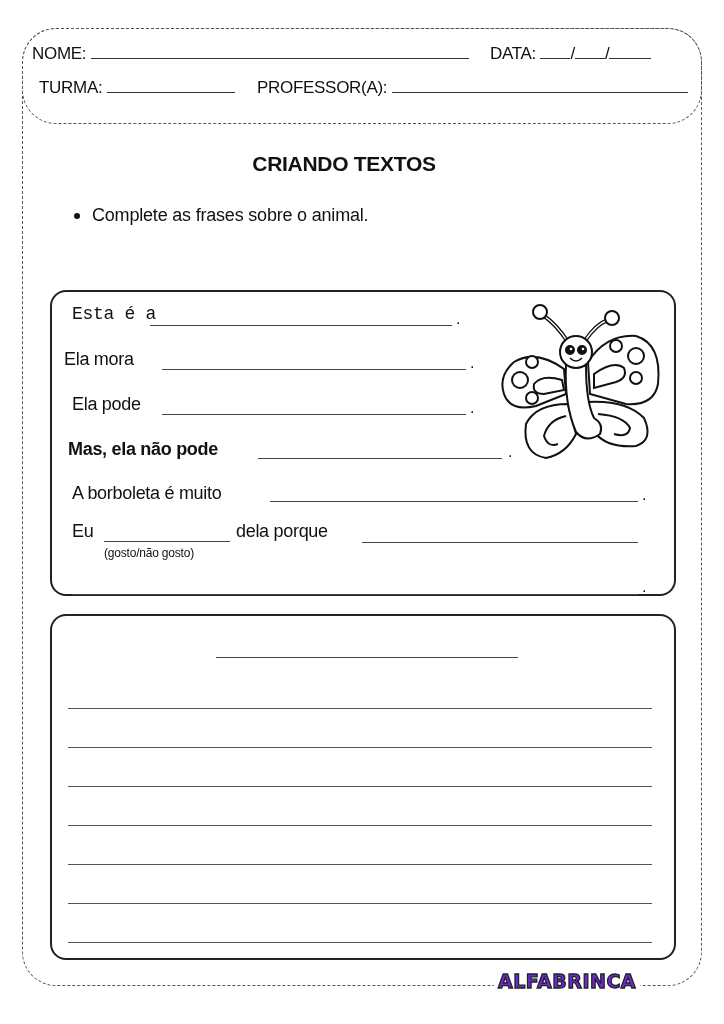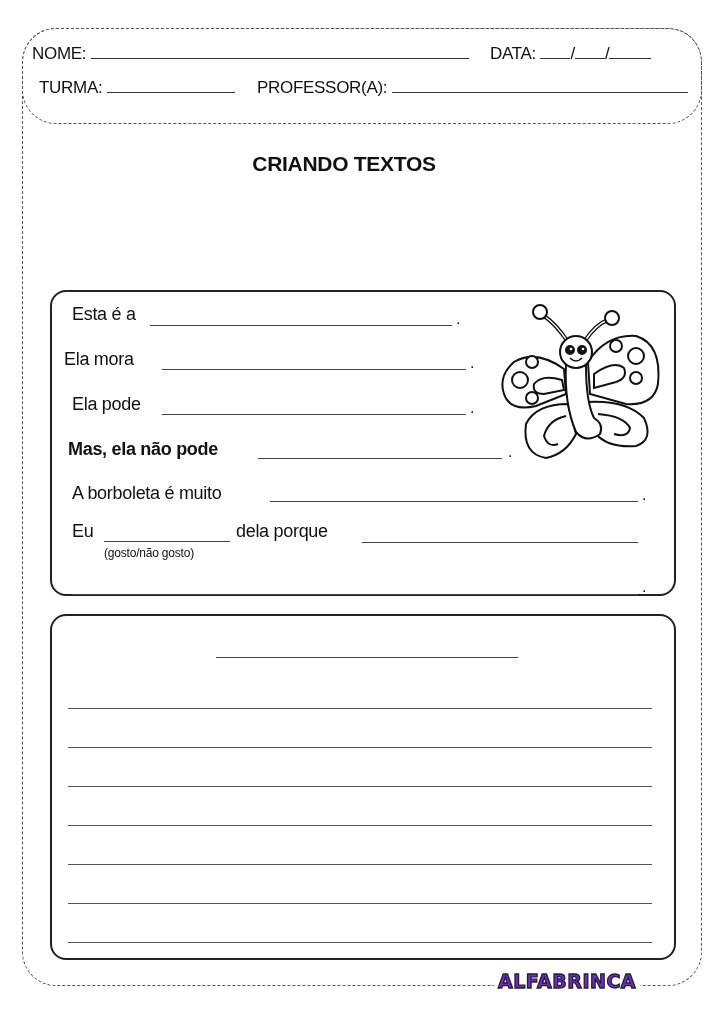--- a/index.html
+++ b/index.html
@@ -41,25 +41,26 @@
   <span class="blank" style="width:128px;"></span>
 </div>
 <div class="hline" style="left:257px;top:78px;">
   <span>PROFESSOR(A):</span>
   <span class="blank" style="width:296px;"></span>
 </div>
 
 <div class="title">CRIANDO TEXTOS</div>
 
 <div class="instr">
+  <div class="li">Complete as frases sobre o animal.</div>
 </div>
 
 <div class="box1"></div>
 
-<div class="row" style="left:72px;top:304px;">Esta é a</div>
+<div class="row" style="left:72px;top:304px;font-family:Liberation Mono, monospace;">Esta é a</div>
 <div class="ln" style="left:150px;top:325px;width:302px;"></div>
 <div class="dot" style="left:456px;top:310px;">.</div>
 
 <div class="row" style="left:64px;top:349px;text-align:right;">Ela mora</div>
 <div class="ln" style="left:162px;top:369px;width:304px;"></div>
 <div class="dot" style="left:470px;top:354px;">.</div>
 
 <div class="row" style="left:72px;top:394px;">Ela pode</div>
 <div class="ln" style="left:162px;top:414px;width:304px;"></div>
 <div class="dot" style="left:470px;top:399px;">.</div>

